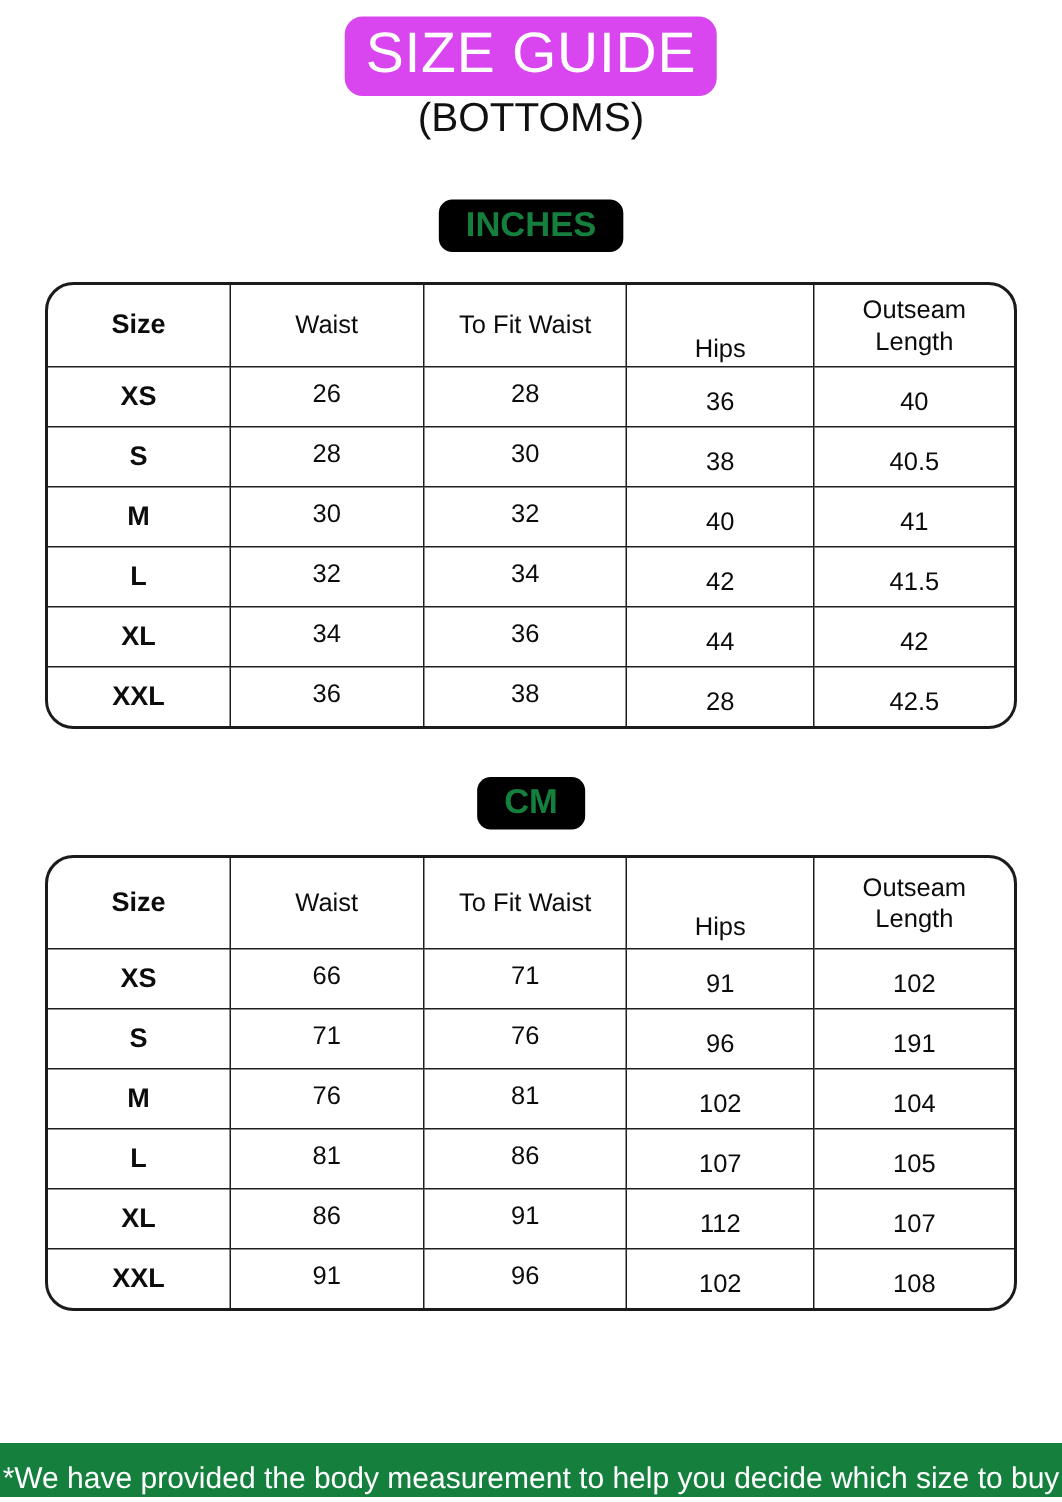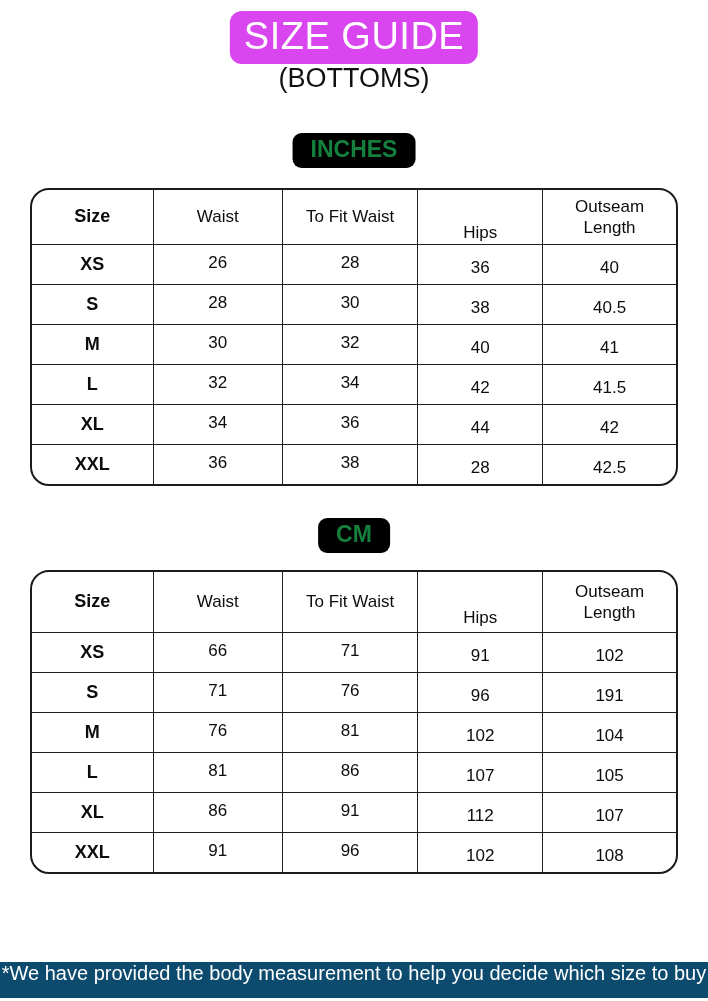--- a/index.html
+++ b/index.html
@@ -68,22 +68,22 @@
   th.c0, td.c0 { font-weight: 700; font-size: 18px; }
   
   td.c1 span, td.c2 span { position: relative; top: -2px; display: inline-block; }
   td.c3 span, td.c4 span { position: relative; top: 3px;  display: inline-block; }
   th.c3 span { position: relative; top: 16px; display: inline-block; }
 
   
   .footer-bar {
     position: absolute; left: 0; top: 962px;
     width: 708px; height: 36px;
-    background: #0c4a6e; color: #fff;
-    display: flex; align-items: flex-start; justify-content: center;
+    background: #15803d; color: #fff;
+    display: flex; align-items: flex-end; justify-content: center;
     font-size: 20px; font-weight: 400; white-space: nowrap;
   }
 </style>
 </head>
 <body>
 
 <div class="title-box centered">SIZE GUIDE</div>
 
 <div class="subtitle centered">(BOTTOMS)</div>
 

